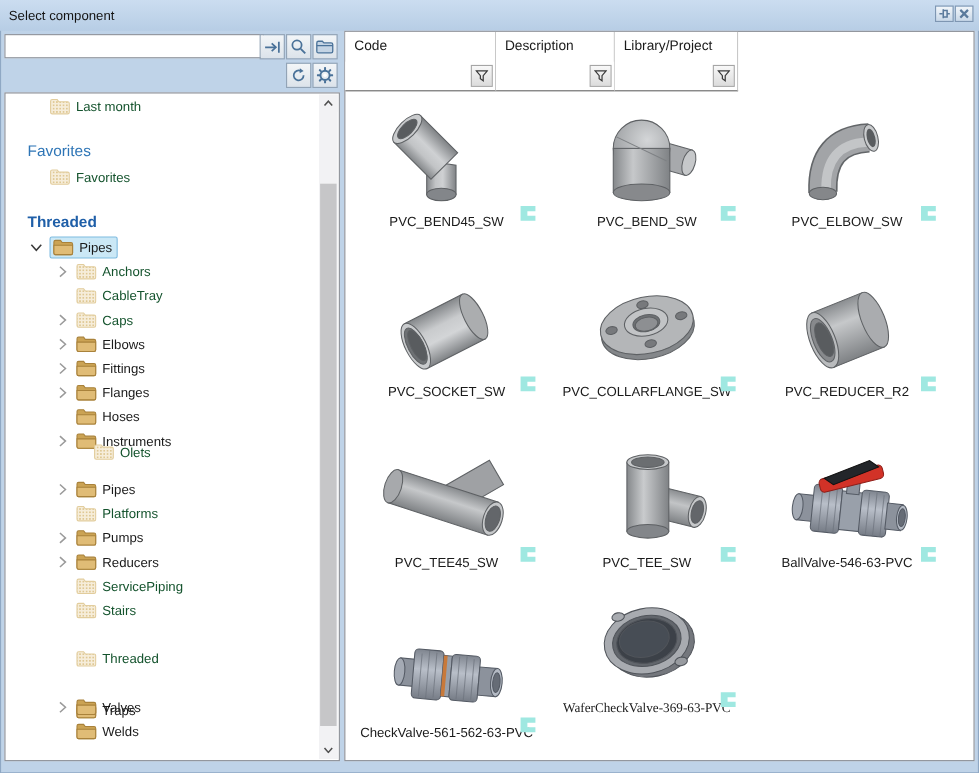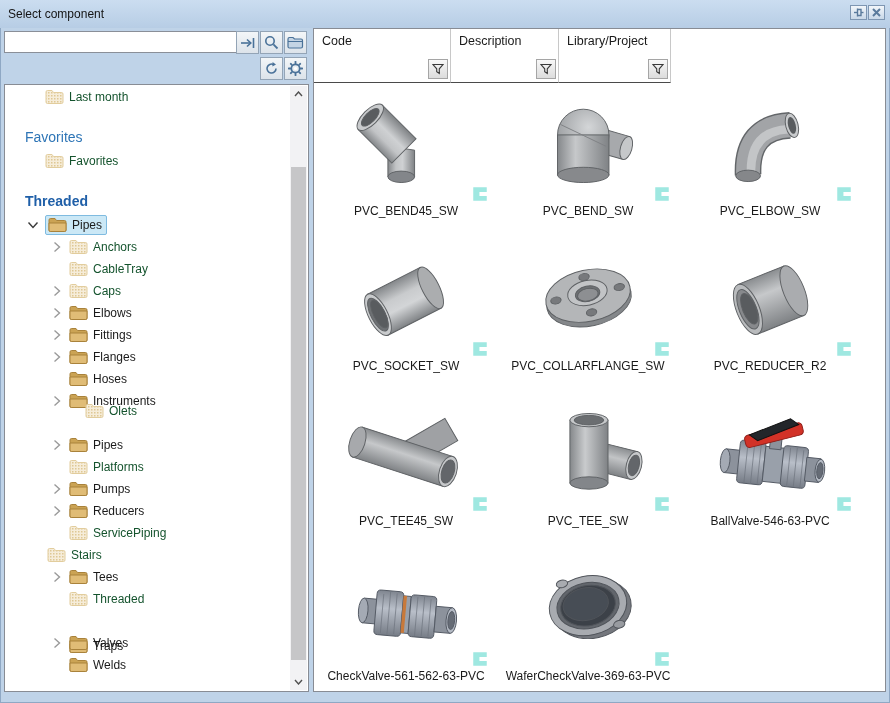--- a/index.html
+++ b/index.html
@@ -52,21 +52,21 @@
   .gcol .clabel{position:absolute;left:8px;top:5px;font-size:12.5px;color:#1A1A1A;white-space:nowrap;}
   .filter-area{position:absolute;left:0;right:0;bottom:0;height:26px;background:#fff;}
   .fbtn{position:absolute;right:2px;bottom:3px;width:20px;height:20px;box-sizing:border-box;
     background:linear-gradient(180deg,#F8F8F8,#DCDCDC);border:1px solid #A5A5A5;
     display:flex;align-items:center;justify-content:center;}
   
   .cell{position:absolute;width:178px;text-align:center;}
   .thumb{position:relative;width:150px;height:100px;margin:0 auto;}
   .thumb svg.fig{position:absolute;left:0;top:0;}
   .badge{position:absolute;right:-8px;bottom:-10px;}
-  .code{margin-top:11px;font-size:12px;color:#1A1A1A;white-space:nowrap;}
+  .code{margin-top:1px;font-size:12px;color:#1A1A1A;white-space:nowrap;}
 </style>
 </head>
 <body>
 
 <div class="titlebar">
   <span class="title">Select component</span>
   <div class="winbtn" style="left:850px;">
     <svg width="11" height="11" viewBox="0 0 11 11">
       <g stroke="#5A7A9C" stroke-width="1.4" fill="none">
         <path d="M1 5.5 H4"></path>
@@ -379,48 +379,34 @@
               <pattern id="fp18" width="3" height="3" patternUnits="userSpaceOnUse">
                 <rect width="3" height="3" fill="#F6EDDA"></rect>
                 <rect width="1.5" height="1.5" fill="#DFC894"></rect>
               </pattern>
             </defs>
             <path d="M1 3 Q1 1.5 2.5 1.5 H7 L8.5 3.5 H16.5 Q18 3.5 18 5 V13 Q18 14.5 16.5 14.5 H2.5 Q1 14.5 1 13 Z" fill="url(#fp18)" stroke="#E2CD9D"></path>
           </svg>
         </span>
         <span class="lbl faded">ServicePiping</span>
       </div>
-      <div class="tree-row" style="top: 460px; padding-left: 18px;">
+      <div class="tree-row" style="top: 460px; padding-left: 40px;">
         <span class="slot"></span>
         <span class="ficon">
           <svg width="19" height="16" viewBox="0 0 19 16">
             <defs>
               <pattern id="fp19" width="3" height="3" patternUnits="userSpaceOnUse">
                 <rect width="3" height="3" fill="#F6EDDA"></rect>
                 <rect width="1.5" height="1.5" fill="#DFC894"></rect>
               </pattern>
             </defs>
             <path d="M1 3 Q1 1.5 2.5 1.5 H7 L8.5 3.5 H16.5 Q18 3.5 18 5 V13 Q18 14.5 16.5 14.5 H2.5 Q1 14.5 1 13 Z" fill="url(#fp19)" stroke="#E2CD9D"></path>
           </svg>
         </span>
         <span class="lbl faded">Stairs</span>
-      </div>
-      <div class="tree-row" style="top: 482px; padding-left: 40px;">
-        <span class="slot">
-          <svg width="8" height="12" viewBox="0 0 8 12">
-            <path d="M1.5 1.5 L6.5 6 L1.5 10.5" fill="none" stroke="#9A9A9A" stroke-width="1.4"></path>
-          </svg>
-        </span>
-        <span class="ficon">
-          <svg width="19" height="16" viewBox="0 0 19 16">
-            <path d="M1 3 Q1 1.5 2.5 1.5 H7 L8.5 3.5 H16.5 Q18 3.5 18 5 V13 Q18 14.5 16.5 14.5 H2.5 Q1 14.5 1 13 Z" fill="#CBA354" stroke="#A9823B"></path>
-            <path d="M1 6 H18 V13 Q18 14.5 16.5 14.5 H2.5 Q1 14.5 1 13 Z" fill="#E0BC76" stroke="#A9823B"></path>
-          </svg>
-        </span>
-        <span class="lbl">Tees</span>
       </div>
       <div class="tree-row" style="top: 504px; padding-left: 40px;">
         <span class="slot"></span>
         <span class="ficon">
           <svg width="19" height="16" viewBox="0 0 19 16">
             <defs>
               <pattern id="fp21" width="3" height="3" patternUnits="userSpaceOnUse">
                 <rect width="3" height="3" fill="#F6EDDA"></rect>
                 <rect width="1.5" height="1.5" fill="#DFC894"></rect>
               </pattern>
@@ -776,21 +762,21 @@
               <ellipse cx="123" cy="61.5" rx="3.5" ry="9.5" fill="#666c76"></ellipse>
               <path d="M50 40 v41 M57 37 v45 M64 38 v43 M86 40 v41 M93 39 v42 M100 41 v39" stroke="#6d737d" opacity="0.7"></path>
             </g>
           </svg>
           <svg class="badge" width="18" height="18" viewBox="0 0 16 16">
             <path d="M2 2 H14 V6.2 H7.5 V9.8 H14 V14 H2 Z" fill="#9FE8E1"></path>
           </svg>
         </div>
         <div class="code">CheckValve-561-562-63-PVC</div>
       </div>
-      <div class="cell" style="left: 185px; top: 529px;">
+      <div class="cell" style="left: 185px; top: 506px; font-family: Liberation Serif, serif;">
         <div class="thumb">
           <svg class="fig" viewBox="0 0 150 105" width="150" height="100">
             <g transform="rotate(-12 75 50)" stroke="#50545a" stroke-width="1">
               <ellipse cx="79" cy="54" rx="41" ry="31" fill="#74777d"></ellipse>
               <ellipse cx="75" cy="50" rx="41" ry="31" fill="#a8abb0"></ellipse>
               <ellipse cx="53" cy="22" rx="6" ry="4" fill="#a8abb0"></ellipse>
               <ellipse cx="103" cy="76" rx="6" ry="4" fill="#989ba0"></ellipse>
               <ellipse cx="75" cy="50" rx="33" ry="24" fill="#62666c"></ellipse>
               <ellipse cx="75" cy="50" rx="29" ry="21" fill="#3c4148"></ellipse>
               <ellipse cx="73" cy="48" rx="24" ry="17" fill="#474d55"></ellipse>

